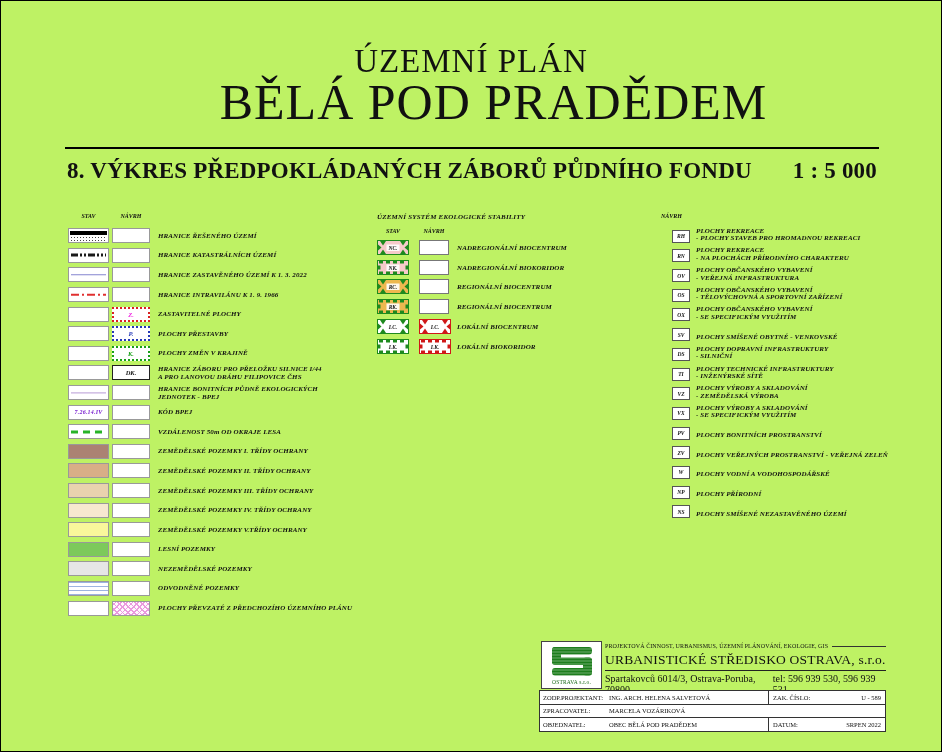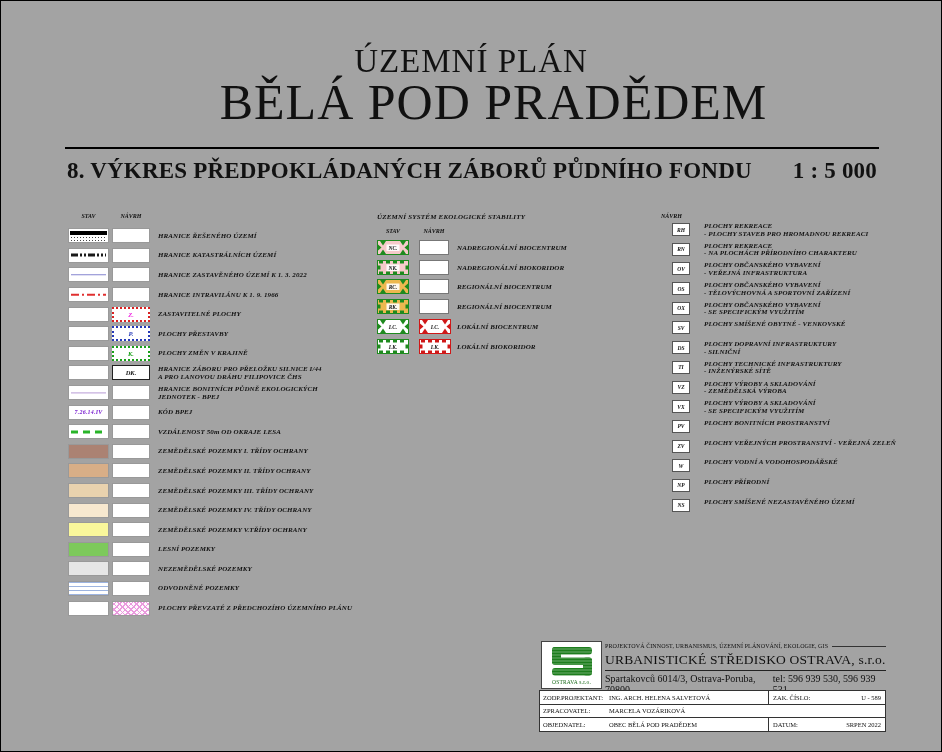--- a/index.html
+++ b/index.html
@@ -1,16 +1,16 @@
 <!DOCTYPE html>
 <html><head>
 <meta charset="utf-8">
 <style>
   html,body{margin:0;padding:0;background:#888;}
-  .page{position:relative;width:942px;height:752px;background:#a3a3a3;border:1px solid #000;
+  .page{position:relative;width:942px;height:752px;background:#bef264;border:1px solid #000;
         box-sizing:border-box;overflow:hidden;
         font-family:"Liberation Serif","DejaVu Serif",serif;color:#111;}
   
   .doc-title1{position:absolute;top:42px;left:0;right:0;text-align:center;font-size:33px;letter-spacing:1px;}
   .doc-title2{position:absolute;top:72px;left:0;right:0;text-align:center;font-size:50px;letter-spacing:1px;padding-left:45px;}
   .title-rule{position:absolute;top:146px;left:64px;width:814px;border-top:2px solid #000;}
   .subtitle-row{position:absolute;top:157px;left:66px;width:810px;display:flex;justify-content:space-between;
                 font-size:23px;font-weight:bold;letter-spacing:0.2px;}
   
   .legend{position:absolute;font-weight:bold;font-style:italic;}
@@ -39,21 +39,21 @@
   .uses-subheaders .h1{width:32px;text-align:center;}
   .uses-subheaders .h2{width:30px;margin-left:10px;text-align:center;}
   .urow{display:flex;align-items:center;height:19.8px;}
   .ucell{width:32px;height:16px;flex:none;}
   .ucell2{width:30px;height:16px;margin-left:10px;flex:none;}
   .uempty{width:100%;height:15px;border:1px solid #777;background:#fff;box-sizing:border-box;}
   .ulabel{margin-left:8px;font-size:7px;letter-spacing:0.1px;}
   
   .legend-right{left:659px;top:212px;width:245px;}
   .r-header{font-size:6px;margin-left:1px;margin-bottom:4px;}
-  .rrow{display:flex;align-items:flex-start;height:19.7px;gap:8px;}
+  .rrow{display:flex;align-items:flex-end;height:19.7px;}
   .rcode{width:18px;height:13px;border:1px solid #555;margin-left:12px;flex:none;background:#fff;
          display:flex;align-items:center;justify-content:center;font-size:5.5px;box-sizing:border-box;}
   .rlabel{margin-left:6px;font-size:7px;line-height:7.5px;white-space:pre-line;letter-spacing:0.1px;}
   
   .tblock{position:absolute;left:538px;top:637px;width:347px;height:95px;font-weight:normal;}
   .logo-box{position:absolute;left:2px;top:3px;width:61px;height:48px;border:1px solid #444;background:#fff;
             display:flex;flex-direction:column;align-items:center;padding-top:3px;box-sizing:border-box;}
   .logo-caption{font-size:5.5px;color:#186a18;margin-top:1px;letter-spacing:0.2px;}
   .tb-right{position:absolute;left:66px;top:0;right:0;}
   .tagline-row{display:flex;align-items:center;margin-top:5px;font-size:6px;letter-spacing:0.1px;}

